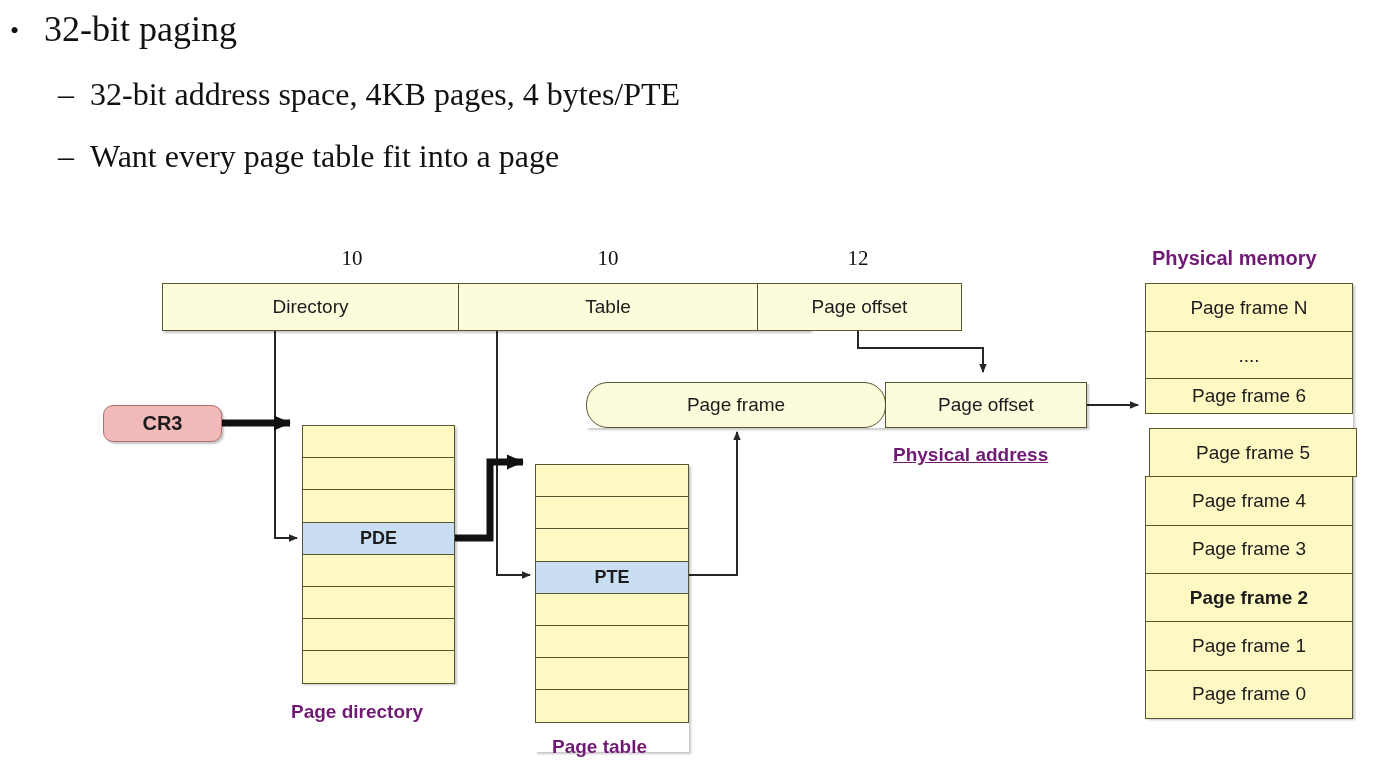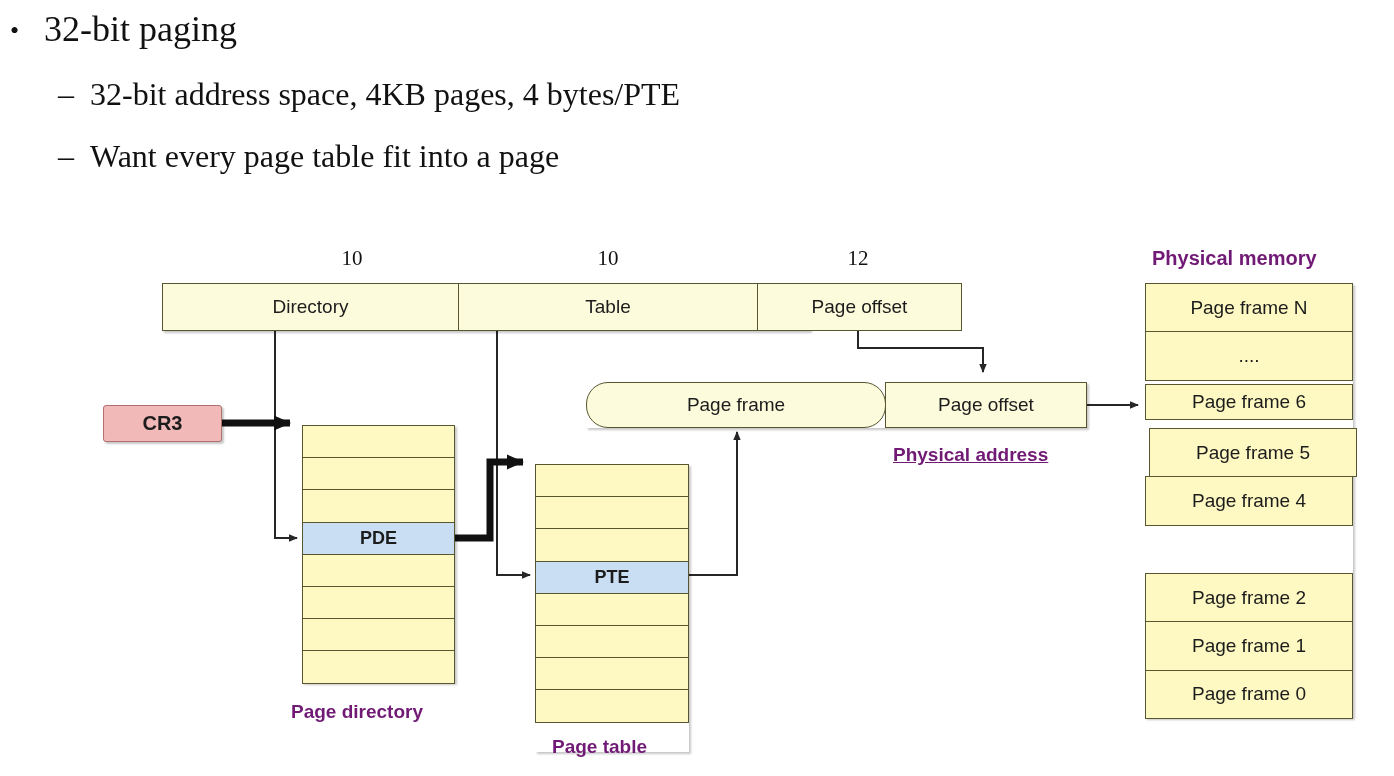--- a/index.html
+++ b/index.html
@@ -16,21 +16,21 @@
   .b2 .dash{display:inline-block;width:32px;}
   #bullet-l2-0{left:58px;top:76px;}
   #bullet-l2-1{left:58px;top:138px;}
 
   
   .box{position:absolute;box-sizing:border-box;
        background:#FCFBDC;border:1.4px solid #57562F;
        display:flex;align-items:center;justify-content:center;
        font-size:19px;color:#1c1c1c;white-space:nowrap;
        box-shadow:2px 2px 2px rgba(0,0,0,.22);}
-  .box.cr3{background:#F2B9B9;border:1.4px solid #B07070;border-radius:3px;
+  .box.cr3{background:#F2B9B9;border:1.4px solid #B07070;border-radius:10px;
            font-weight:bold;font-size:20px;}
 
   
   .seg{position:absolute;box-sizing:border-box;background:#FCFBDC;
        border:1.4px solid #57562F;display:flex;align-items:center;
        justify-content:center;font-size:19px;color:#1c1c1c;white-space:nowrap;}
   .segwrap{position:absolute;box-shadow:2px 2px 2px rgba(0,0,0,.22);}
 
   
   .trow{position:absolute;box-sizing:border-box;background:#fef9c3;
@@ -143,19 +143,20 @@
   <div class="seg" style="left:0;top:0;width:300px;height:46px;border-radius:22px;">Page frame</div>
   <div class="seg" style="left:299px;top:0;width:202px;height:46px;">Page offset</div>
 </div>
 <div class="cap" style="left:893px;top:444px;text-decoration:underline;">Physical address</div>
 
 <div class="cap" style="left:1152px;top:247px;font-size:20px;">Physical memory</div>
 <div id="physical-memory" style="position:absolute;left:1145px;top:283px;width:208px;height:435px;
             box-shadow:2px 2px 2px rgba(0,0,0,.22);">
     <div class="trow" style="left: 0px; top: 0px; width: 208px; height: 49.3333px;">Page frame N</div>
     <div class="trow" style="left: 0px; top: 48.3333px; width: 208px; height: 49.3333px;">....</div>
-    <div class="trow" style="left: 0px; top: 101px; width: 208px; height: 36px;">Page frame 6</div>
+    <div class="trow" style="left: 0px; top: 95px; width: 208px; height: 36px;">Page frame 6</div>
     <div class="trow" style="left: 4px; top: 145px; width: 208px; height: 49.3333px;">Page frame 5</div>
     <div class="trow" style="left: 0px; top: 193.333px; width: 208px; height: 49.3333px;">Page frame 4</div>
-    <div class="trow" style="left: 0px; top: 290px; width: 208px; height: 49.3333px;">Page frame 2</div>
+    <div class="trow" style="left: 0px; top: 241.667px; width: 208px; height: 49.3333px;">Page frame 3</div>
+    <div class="trow" style="left: 0px; top: 290px; width: 208px; height: 49.3333px; font-weight: bold;">Page frame 2</div>
     <div class="trow" style="left: 0px; top: 338.333px; width: 208px; height: 49.3333px;">Page frame 1</div>
     <div class="trow" style="left: 0px; top: 386.667px; width: 208px; height: 49.3333px;">Page frame 0</div>
   </div>
 
 </body></html>

